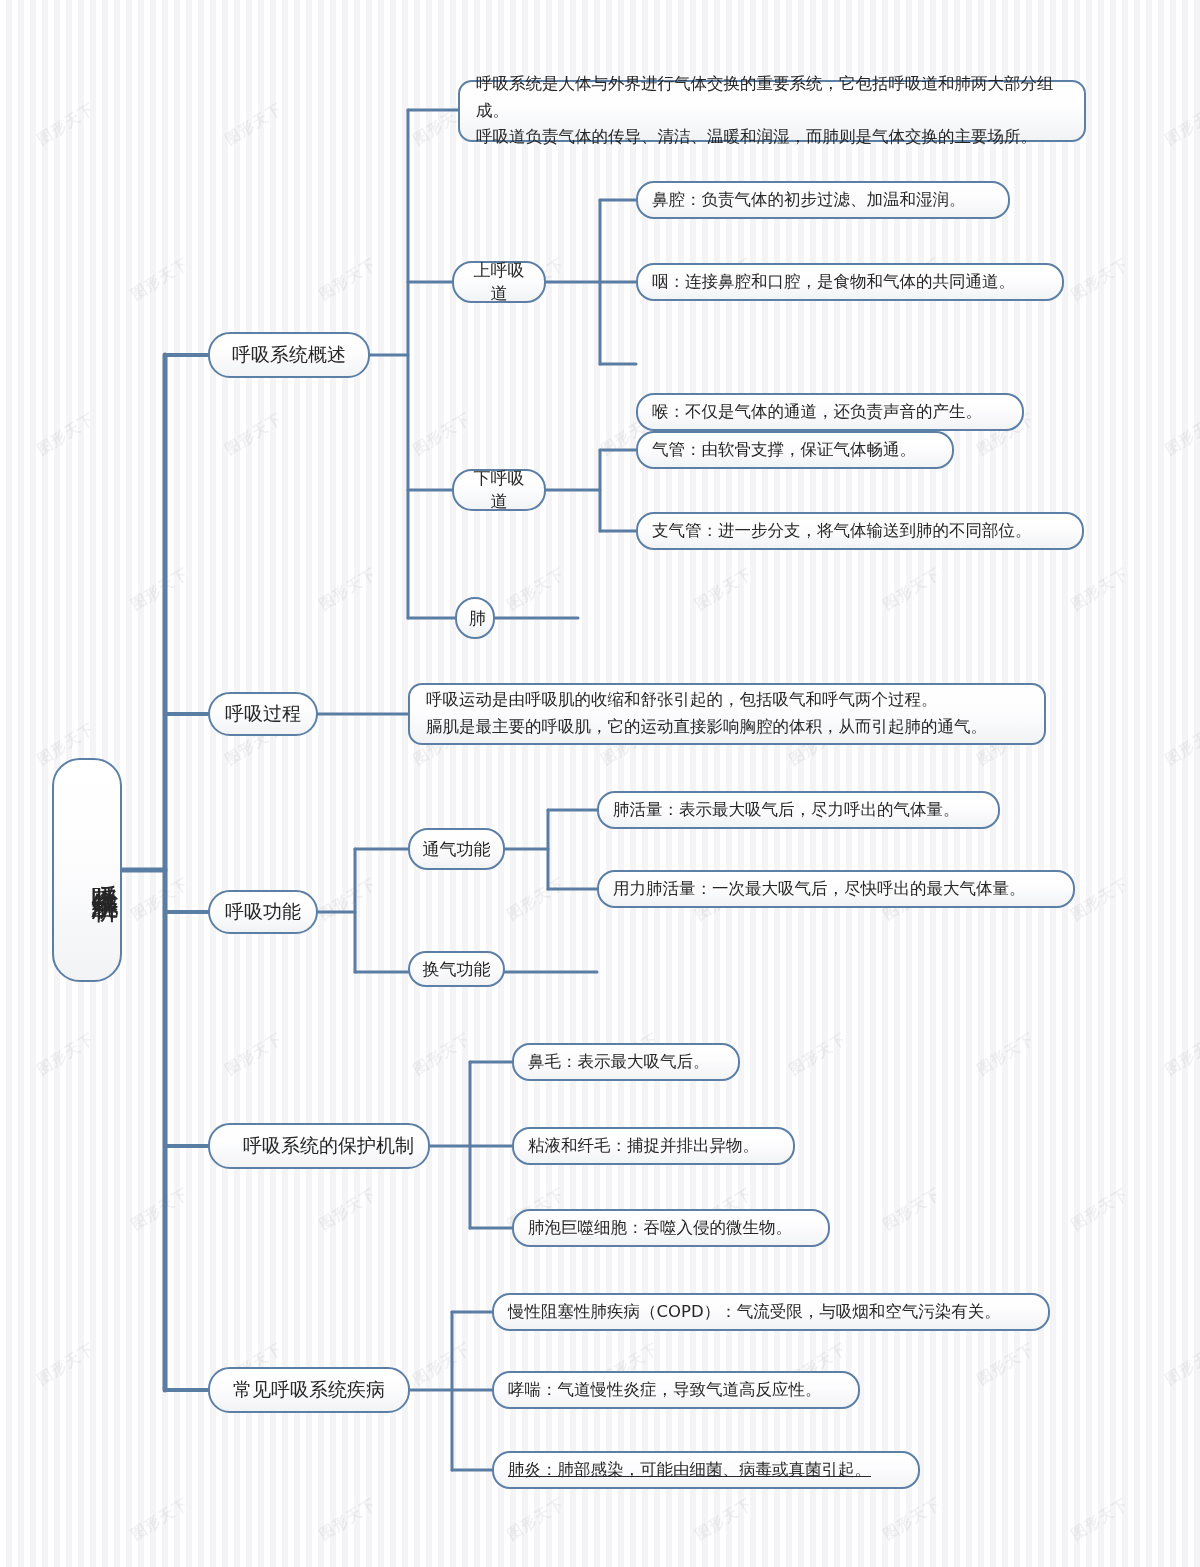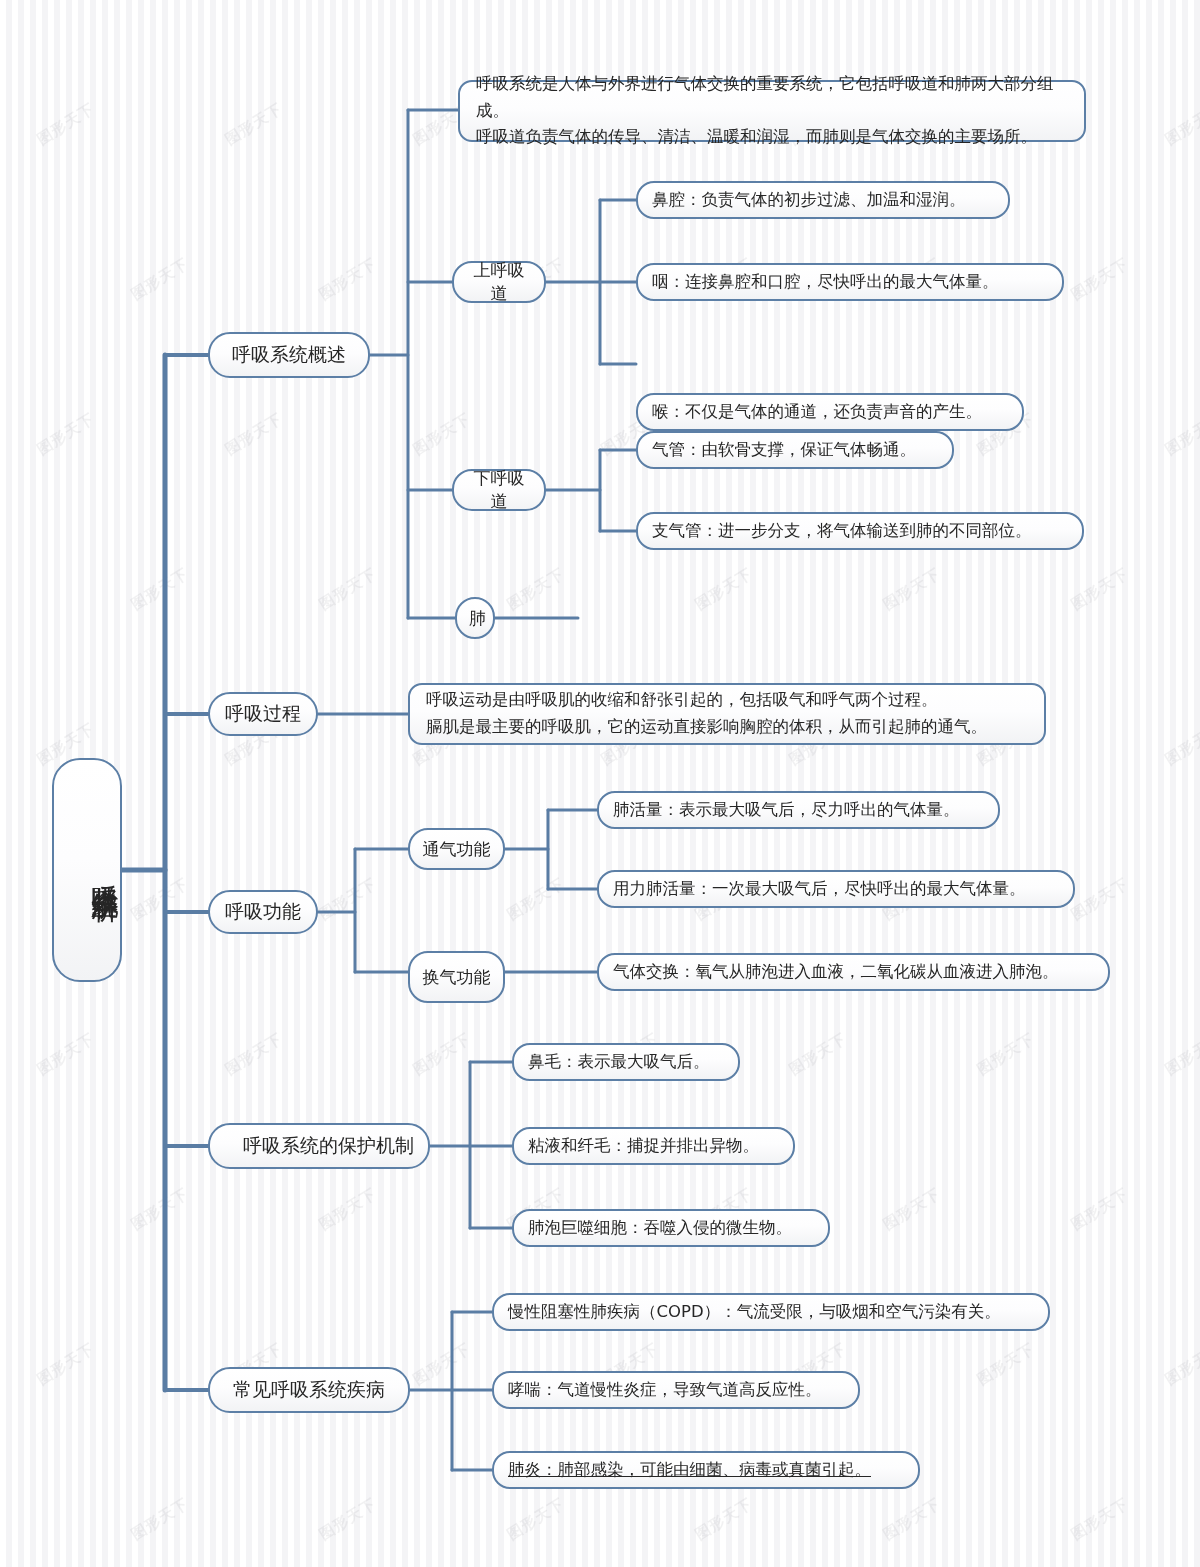--- a/index.html
+++ b/index.html
@@ -273,50 +273,47 @@
   </div>
 
   <div class="node lvl2" style="left:455px;top:597px;width:40px;height:42px;">
     <span class="txt">肺</span>
   </div>
 
   <div class="node leaf" style="left:636px;top:181px;width:374px;height:38px;">
     <span class="txt">鼻腔：负责气体的初步过滤、加温和湿润。</span>
   </div>
   <div class="node leaf" style="left:636px;top:263px;width:428px;height:38px;">
-    <span class="txt">咽：连接鼻腔和口腔，尽快呼出的最大气体量。</span>
+    <span class="txt">咽：连接鼻腔和口腔，是食物和气体的共同通道。</span>
   </div>
   <div class="node leaf" style="left:636px;top:345px;width:388px;height:38px;margin-top:48px;">
     <span class="txt">喉：不仅是气体的通道，还负责声音的产生。</span>
   </div>
 
   <div class="node leaf" style="left:636px;top:431px;width:318px;height:38px;">
     <span class="txt">气管：由软骨支撑，保证气体畅通。</span>
   </div>
   <div class="node leaf" style="left:636px;top:512px;width:448px;height:38px;">
     <span class="txt">支气管：进一步分支，将气体输送到肺的不同部位。</span>
   </div>
 
 
   <div class="node lvl2" style="left:408px;top:828px;width:97px;height:42px;">
     <span class="txt">通气功能</span>
   </div>
-  <div class="node lvl2" style="left:408px;top:951px;width:97px;height:52px;">
+  <div class="node lvl2" style="left:408px;top:951px;width:97px;height:36px;">
     <span class="txt">换气功能</span>
   </div>
 
   <div class="node leaf" style="left:597px;top:791px;width:403px;height:38px;">
     <span class="txt">肺活量：表示最大吸气后，尽力呼出的气体量。</span>
   </div>
   <div class="node leaf" style="left:597px;top:870px;width:478px;height:38px;">
     <span class="txt">用力肺活量：一次最大吸气后，尽快呼出的最大气体量。</span>
   </div>
-  <div class="node leaf" style="left:597px;top:953px;width:513px;height:38px;">
-    <span class="txt">气体交换：氧气从肺泡进入血液，二氧化碳从血液进入肺泡。</span>
-  </div>
 
   <div class="node leaf" style="left:512px;top:1043px;width:228px;height:38px;">
     <span class="txt">鼻毛：表示最大吸气后。</span>
   </div>
   <div class="node leaf" style="left:512px;top:1127px;width:283px;height:38px;">
     <span class="txt">粘液和纤毛：捕捉并排出异物。</span>
   </div>
   <div class="node leaf" style="left:512px;top:1209px;width:318px;height:38px;">
     <span class="txt">肺泡巨噬细胞：吞噬入侵的微生物。</span>
   </div>

